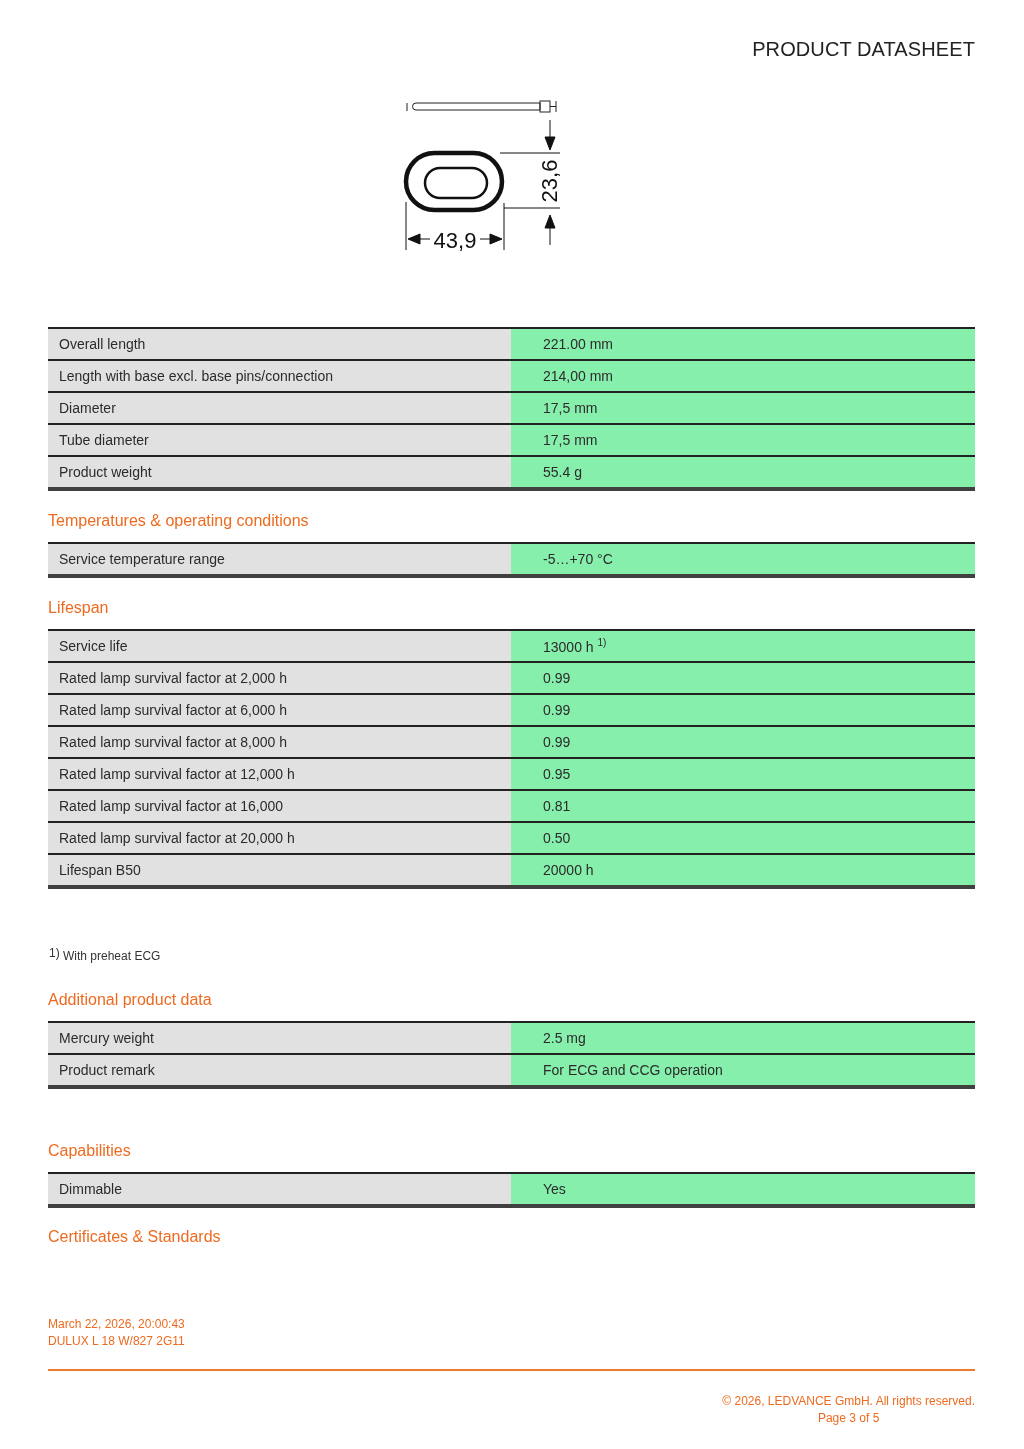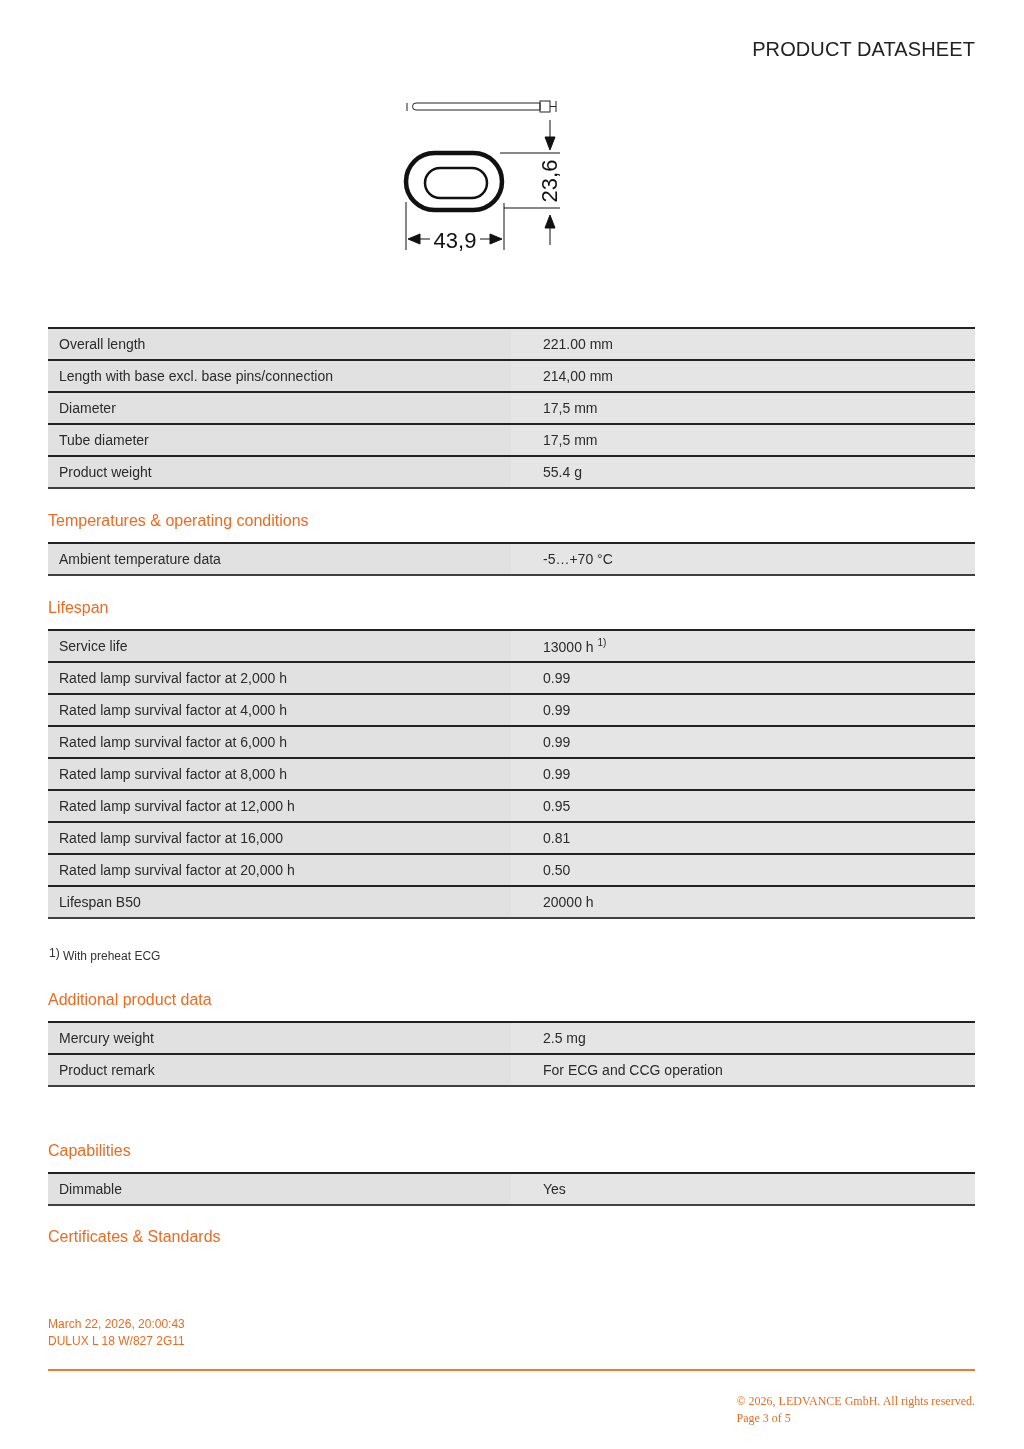--- a/index.html
+++ b/index.html
@@ -13,31 +13,31 @@
     }
     .drawing { position: absolute; left: 400px; top: 95px; width: 170px; height: 160px; }
     .section-title {
       position: absolute; left: 48px; font-size: 16px; color: #ee6a1f;
     }
     table.spec {
       position: absolute; left: 48px; width: 927px;
       border-collapse: collapse; font-size: 14px;
     }
     table.spec tr { border-top: 2px solid #222; }
-    table.spec tr:last-child { border-bottom: 2px solid #404040; }
+    table.spec tr:last-child { border-bottom: 4px solid #404040; }
     table.spec td { height: 30px; padding: 0 0 0 11px; vertical-align: middle; }
     table.spec td.k { background: #e1e1e1; width: 452px; color: #2b2b2b; }
-    table.spec td.v { background: #e5e5e5; color: #2b2b2b; padding-left: 32px; }
+    table.spec td.v { background: #86efac; color: #2b2b2b; padding-left: 32px; }
     sup { font-size: 10px; }
     .footnote { position: absolute; left: 49px; top: 946px; font-size: 12px; color: #333; text-align: center; }
     .footnote sup { font-size: 12px; vertical-align: 3px; }
     .footer-rule { position: absolute; left: 48px; top: 1369px; width: 927px; height: 2px; background: #f07a2e; }
     .footer-l, .footer-r { position: absolute; font-size: 12px; color: #ee6a1f; line-height: 17px; }
     .footer-l { left: 48px; top: 1316px; }
-    .footer-r { right: 49px; top: 1393px; text-align: left; font-family: Liberation Serif, serif; }
+    .footer-r { right: 49px; top: 1393px; text-align: center; }
   </style>
 </head>
 <body>
 
 <div class="header-label">PRODUCT DATASHEET</div>
 
 <svg class="drawing" viewBox="0 0 170 160">
   <g stroke="#222" fill="none" stroke-width="1">
     <line x1="7" y1="8" x2="7" y2="16"></line>
     <path d="M 16 8 L 140 8 L 140 15 L 16 15 A 3.5 3.5 0 0 1 16 8 Z"></path>
@@ -89,39 +89,35 @@
         <td class="k">Product weight</td>
         <td class="v"><span>55.4 g</span></td>
       </tr>
     </tbody>
 </table>
 
 <div class="section-title" style="top:512px">Temperatures &amp; operating conditions</div>
 <table class="spec" style="top:542px">
   <tbody id="tb-temperatures">
       <tr>
-        <td class="k">Ambient temperature data</td>
+        <td class="k">Service temperature range</td>
         <td class="v"><span>-5…+70 °C</span></td>
       </tr>
     </tbody>
 </table>
 
 <div class="section-title" style="top:599px">Lifespan</div>
 <table class="spec" style="top:629px">
   <tbody id="tb-lifespan">
       <tr>
         <td class="k">Service life</td>
         <td class="v"><span>13000 h</span> <sup>1)</sup></td>
       </tr>
       <tr>
         <td class="k">Rated lamp survival factor at 2,000 h</td>
-        <td class="v"><span>0.99</span></td>
-      </tr>
-      <tr>
-        <td class="k">Rated lamp survival factor at 4,000 h</td>
         <td class="v"><span>0.99</span></td>
       </tr>
       <tr>
         <td class="k">Rated lamp survival factor at 6,000 h</td>
         <td class="v"><span>0.99</span></td>
       </tr>
       <tr>
         <td class="k">Rated lamp survival factor at 8,000 h</td>
         <td class="v"><span>0.99</span></td>
       </tr>

